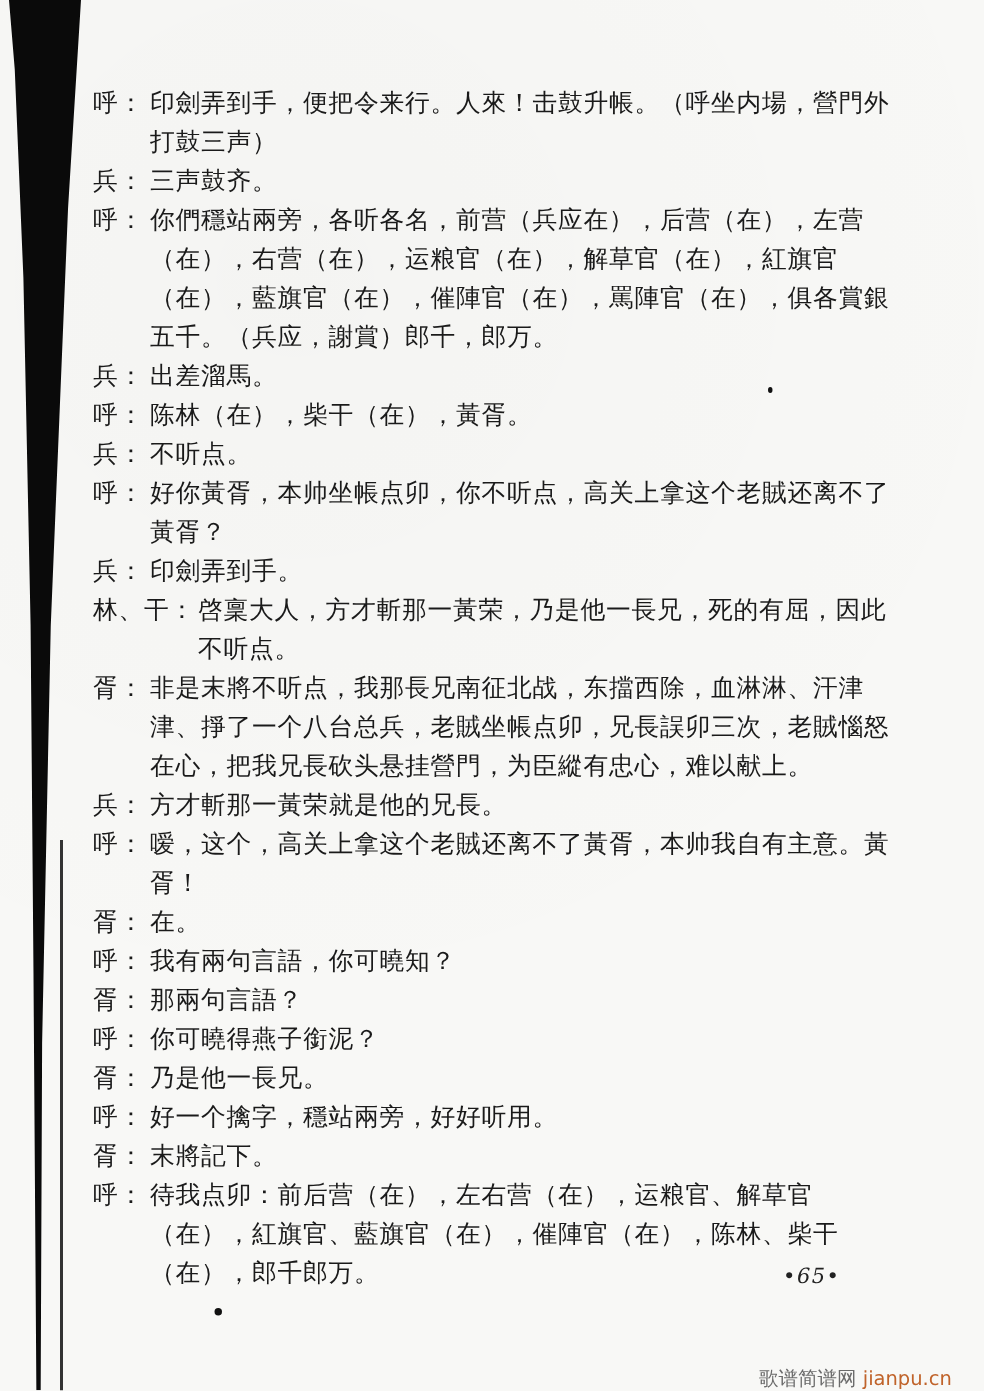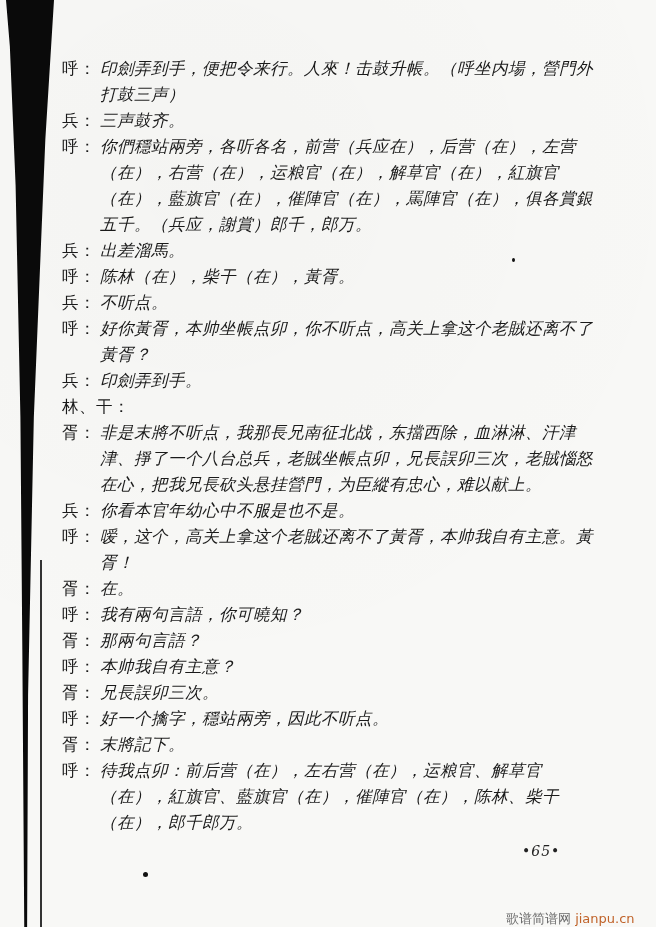--- a/index.html
+++ b/index.html
@@ -59,21 +59,20 @@
       width: 38px;
       white-space: nowrap;
       text-align: left;
     }
     .speaker.wide {
       width: auto;
       margin-right: 2px;
     }
     .line-text {
       flex: 1 1 auto;
-      font-style: italic;
     }
     .page-number {
       position: absolute;
       left: 522px;
       top: 843px;
       font-size: 14px;
       font-style: italic;
       font-family: "DejaVu Serif", serif;
       color: #222;
       letter-spacing: 1px;
@@ -133,56 +132,57 @@
     <div class="entry">
       <span class="speaker">呼：</span>
       <span class="line-text">好你黃胥，本帅坐帳点卯，你不听点，高关上拿这个老賊还离不了黃胥？</span>
     </div>
     <div class="entry">
       <span class="speaker">兵：</span>
       <span class="line-text">印劍弄到手。</span>
     </div>
     <div class="entry">
       <span class="speaker wide">林、干：</span>
+      <span class="line-text">啓稟大人，方才斬那一黃荣，乃是他一長兄，死的有屈，因此不听点。</span>
     </div>
     <div class="entry">
       <span class="speaker">胥：</span>
       <span class="line-text">非是末將不听点，我那長兄南征北战，东擋西除，血淋淋、汗津津、掙了一个八台总兵，老賊坐帳点卯，兄長誤卯三次，老賊惱怒在心，把我兄長砍头悬挂營門，为臣縱有忠心，难以献上。</span>
     </div>
     <div class="entry">
       <span class="speaker">兵：</span>
-      <span class="line-text">你看本官年幼心中不服是也不是。</span>
+      <span class="line-text">方才斬那一黃荣就是他的兄長。</span>
     </div>
     <div class="entry">
       <span class="speaker">呼：</span>
       <span class="line-text">嗳，这个，高关上拿这个老賊还离不了黃胥，本帅我自有主意。黃胥！</span>
     </div>
     <div class="entry">
       <span class="speaker">胥：</span>
       <span class="line-text">在。</span>
     </div>
     <div class="entry">
       <span class="speaker">呼：</span>
       <span class="line-text">我有兩句言語，你可曉知？</span>
     </div>
     <div class="entry">
       <span class="speaker">胥：</span>
       <span class="line-text">那兩句言語？</span>
     </div>
     <div class="entry">
       <span class="speaker">呼：</span>
-      <span class="line-text">本帅我自有主意？</span>
-    </div>
-    <div class="entry">
-      <span class="speaker">胥：</span>
-      <span class="line-text">兄長誤卯三次。</span>
-    </div>
-    <div class="entry">
-      <span class="speaker">呼：</span>
-      <span class="line-text">好一个擒字，穩站兩旁，因此不听点。</span>
+      <span class="line-text">你可曉得燕子銜泥？</span>
+    </div>
+    <div class="entry">
+      <span class="speaker">胥：</span>
+      <span class="line-text">乃是他一長兄。</span>
+    </div>
+    <div class="entry">
+      <span class="speaker">呼：</span>
+      <span class="line-text">好一个擒字，穩站兩旁，好好听用。</span>
     </div>
     <div class="entry">
       <span class="speaker">胥：</span>
       <span class="line-text">末將記下。</span>
     </div>
     <div class="entry">
       <span class="speaker">呼：</span>
       <span class="line-text">待我点卯：前后营（在），左右营（在），运粮官、解草官（在），紅旗官、藍旗官（在），催陣官（在），陈林、柴干（在），郎千郎万。</span>
     </div>
   </div>

